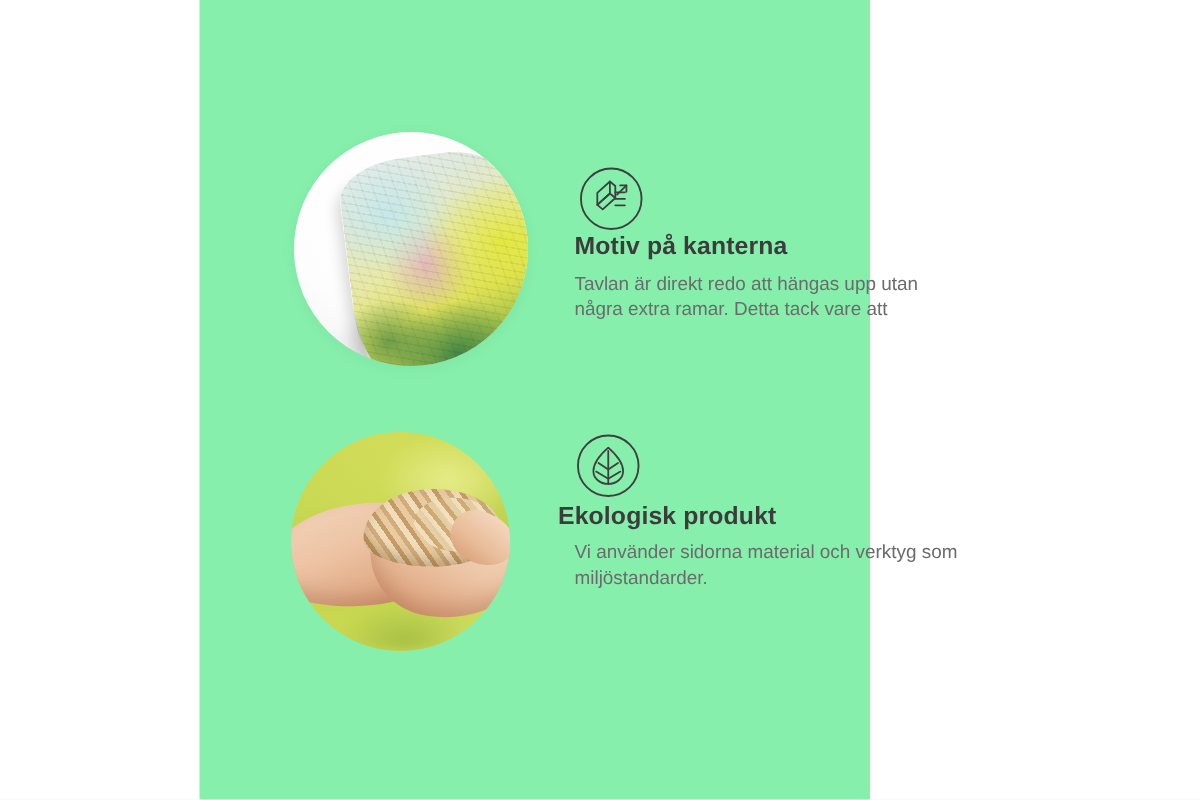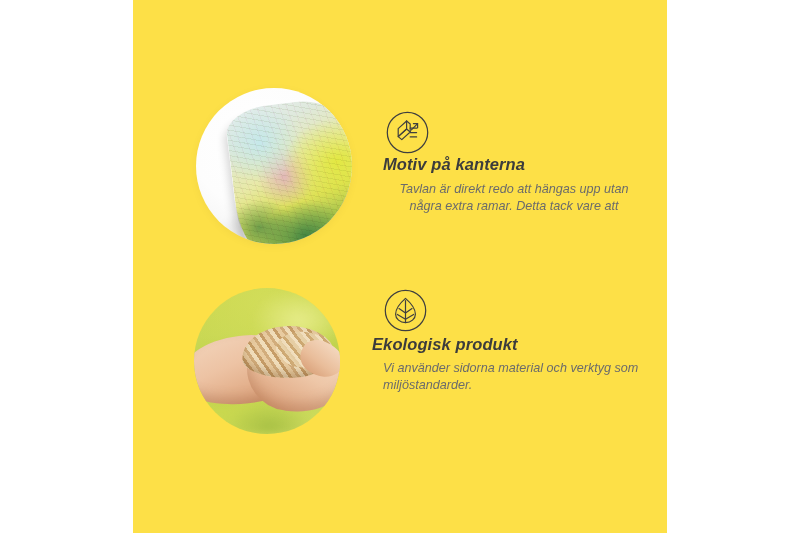--- a/index.html
+++ b/index.html
@@ -19,24 +19,23 @@
     width: 800px;
     height: 533px;
     background: #ffffff;
   }
 
   
   .panel {
     position: absolute;
     left: 133px;
     top: 0;
-    width: 534px;
+    width: 447px;
     height: 533px;
-    background: #fde047;
-    font-style: italic;
+    background: #86efac;
   }
 
   
   .feature {
     position: absolute;
   }
 
   #feature-edges { left: 0; top: 0; width: 534px; height: 270px; }
   #feature-eco   { left: 0; top: 255px; width: 534px; height: 278px; }
 
@@ -228,21 +227,21 @@
   #title-edges { left: 250px; top: 155px; }
   #title-eco   { left: 239px; top: 80px; }
 
   .feature-body {
     position: absolute;
     font-size: 12.6px;
     line-height: 16.6px;
     color: #6b6b6b;
     width: 262px;
   }
-  #body-edges { left: 250px; top: 181px; text-align: center; }
+  #body-edges { left: 250px; top: 181px; }
   #body-eco   { left: 250px; top: 105px; }
   .feature-body .line { display: block; white-space: nowrap; }
 </style>
 </head>
 <body>
 
 <div class="canvas">
 
   <div class="panel">
 

